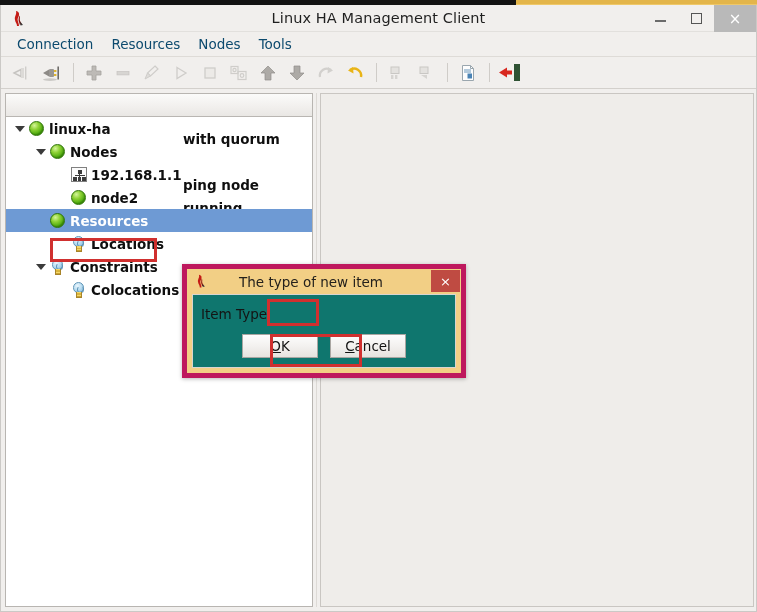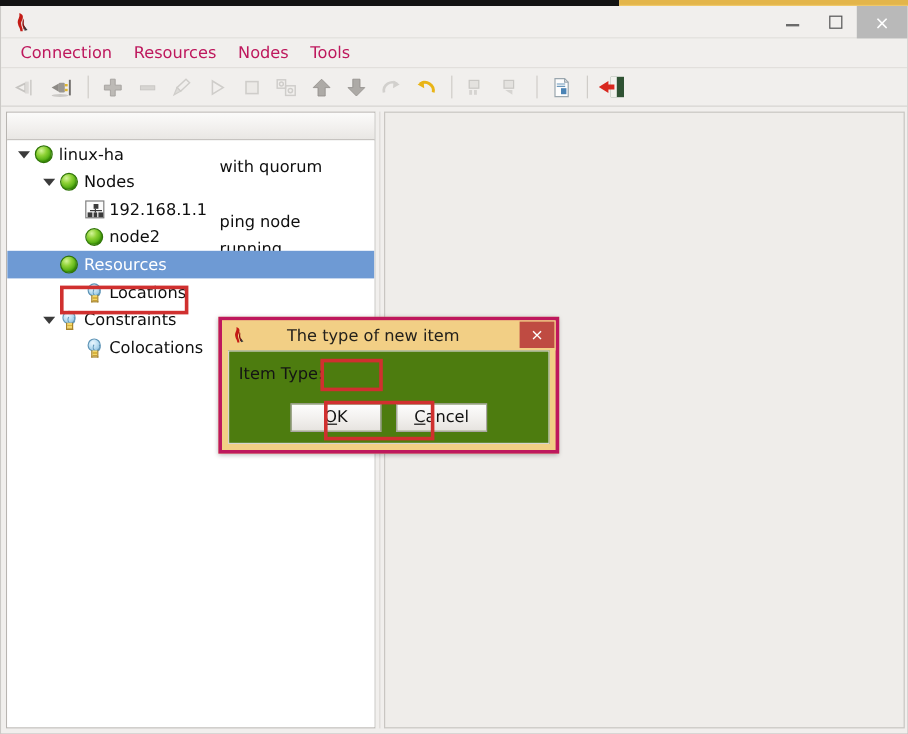--- a/index.html
+++ b/index.html
@@ -93,21 +93,21 @@
   .menubar {
     flex: 0 0 25px;
     height: 25px;
     background: #f1efed;
     display: flex; align-items: center;
     padding-left: 7px;
     border-bottom: 1px solid #dedbd7;
   }
   .menu-item {
     font-size: 13.5px;
-    color: #be185d;
+    color: #0c4a6e;
     padding: 2px 9px 3px 9px;
     white-space: nowrap;
   }
 
   
   .toolbar {
     flex: 0 0 32px;
     height: 32px;
     background: #f1efed;
     display: flex; align-items: center;
@@ -175,20 +175,21 @@
   }
   .th-name { width: 171px; border-right: 1px solid #c3c0bc; }
   .th-status { flex: 1; }
 
   
   .tree {
     flex: 1 1 auto;
     background: #ffffff;
     position: relative;
     overflow: hidden;
+    font-weight: bold;
   }
   .row {
     display: flex;
     align-items: center;
     height: 23px;
     position: relative;
     font-size: 13.5px;
     color: #0f0f0f;
   }
   .row.selected {
@@ -274,21 +275,21 @@
     pointer-events: none;
     z-index: 60;
   }
 
   
   .dialog {
     position: absolute;
     left: 182px; top: 264px;
     width: 284px; height: 114px;
     background: #f2cf85;
-    border: 3px solid #be185d;
+    border: 5px solid #be185d;
     z-index: 50;
     box-shadow: 0 1px 4px rgba(0,0,0,.28);
     display: flex; flex-direction: column;
   }
   .dlg-title {
     height: 25px; flex: 0 0 25px;
     position: relative;
     display: flex; align-items: center; justify-content: center;
     background: #f2cf85;
   }
@@ -300,21 +301,21 @@
   .dlg-close {
     position: absolute; right: 1px; top: 1px;
     width: 29px; height: 22px;
     background: #bf4b42;
     color: #fff; font-size: 13px;
     display: flex; align-items: center; justify-content: center;
   }
   .dlg-body {
     margin: 0 5px 5px 5px;
     flex: 1 1 auto;
-    background: #4d7c0f;
+    background: #0f766e;
     border: 1px solid #d8d5d0;
     position: relative;
   }
   .field-row {
     position: absolute; left: 8px; top: 11px; right: 8px;
     display: flex; align-items: center;
   }
   .field-label {
     font-size: 13.5px; color: #141414; white-space: nowrap;
     margin-right: 1px;
@@ -369,20 +370,21 @@
   <div class="window">
 
     <div class="titlebar">
       <div class="app-icon">
         <svg width="20" height="20" viewBox="0 0 20 20">
           <path d="M7 2 C8 6, 5 7, 6 11 C6.4 13.5, 8 14.5, 8 17 L10 17 C10 14, 8.6 13, 8.6 10.6 C8.6 8.4, 10.4 7.6, 10 4.4 C9.8 3, 8.4 2.2, 7 2 Z" fill="#c41b15"></path>
           <path d="M10.2 6.5 C11.6 8.2, 10.4 9.8, 11 11.8 C11.4 13.2, 12.6 13.8, 12.6 15.4 L10.6 15.4 C10.6 13.6, 9.6 13, 9.6 11.2 C9.6 9.4, 10 8.2, 10.2 6.5 Z" fill="#8d0f0b"></path>
           <path d="M11 12.5 L14 16 L11.5 16.6 Z" fill="#3a3a3a"></path>
         </svg>
       </div>
+      <div class="title-text">Linux HA Management Client</div>
       <div class="winbtns">
         <div class="winbtn">
             <span class="minglyph"></span>
           </div>
         <div class="winbtn">
             <span class="maxglyph"></span>
           </div>
         <div class="winbtn close">×</div>
       </div>
     </div>

